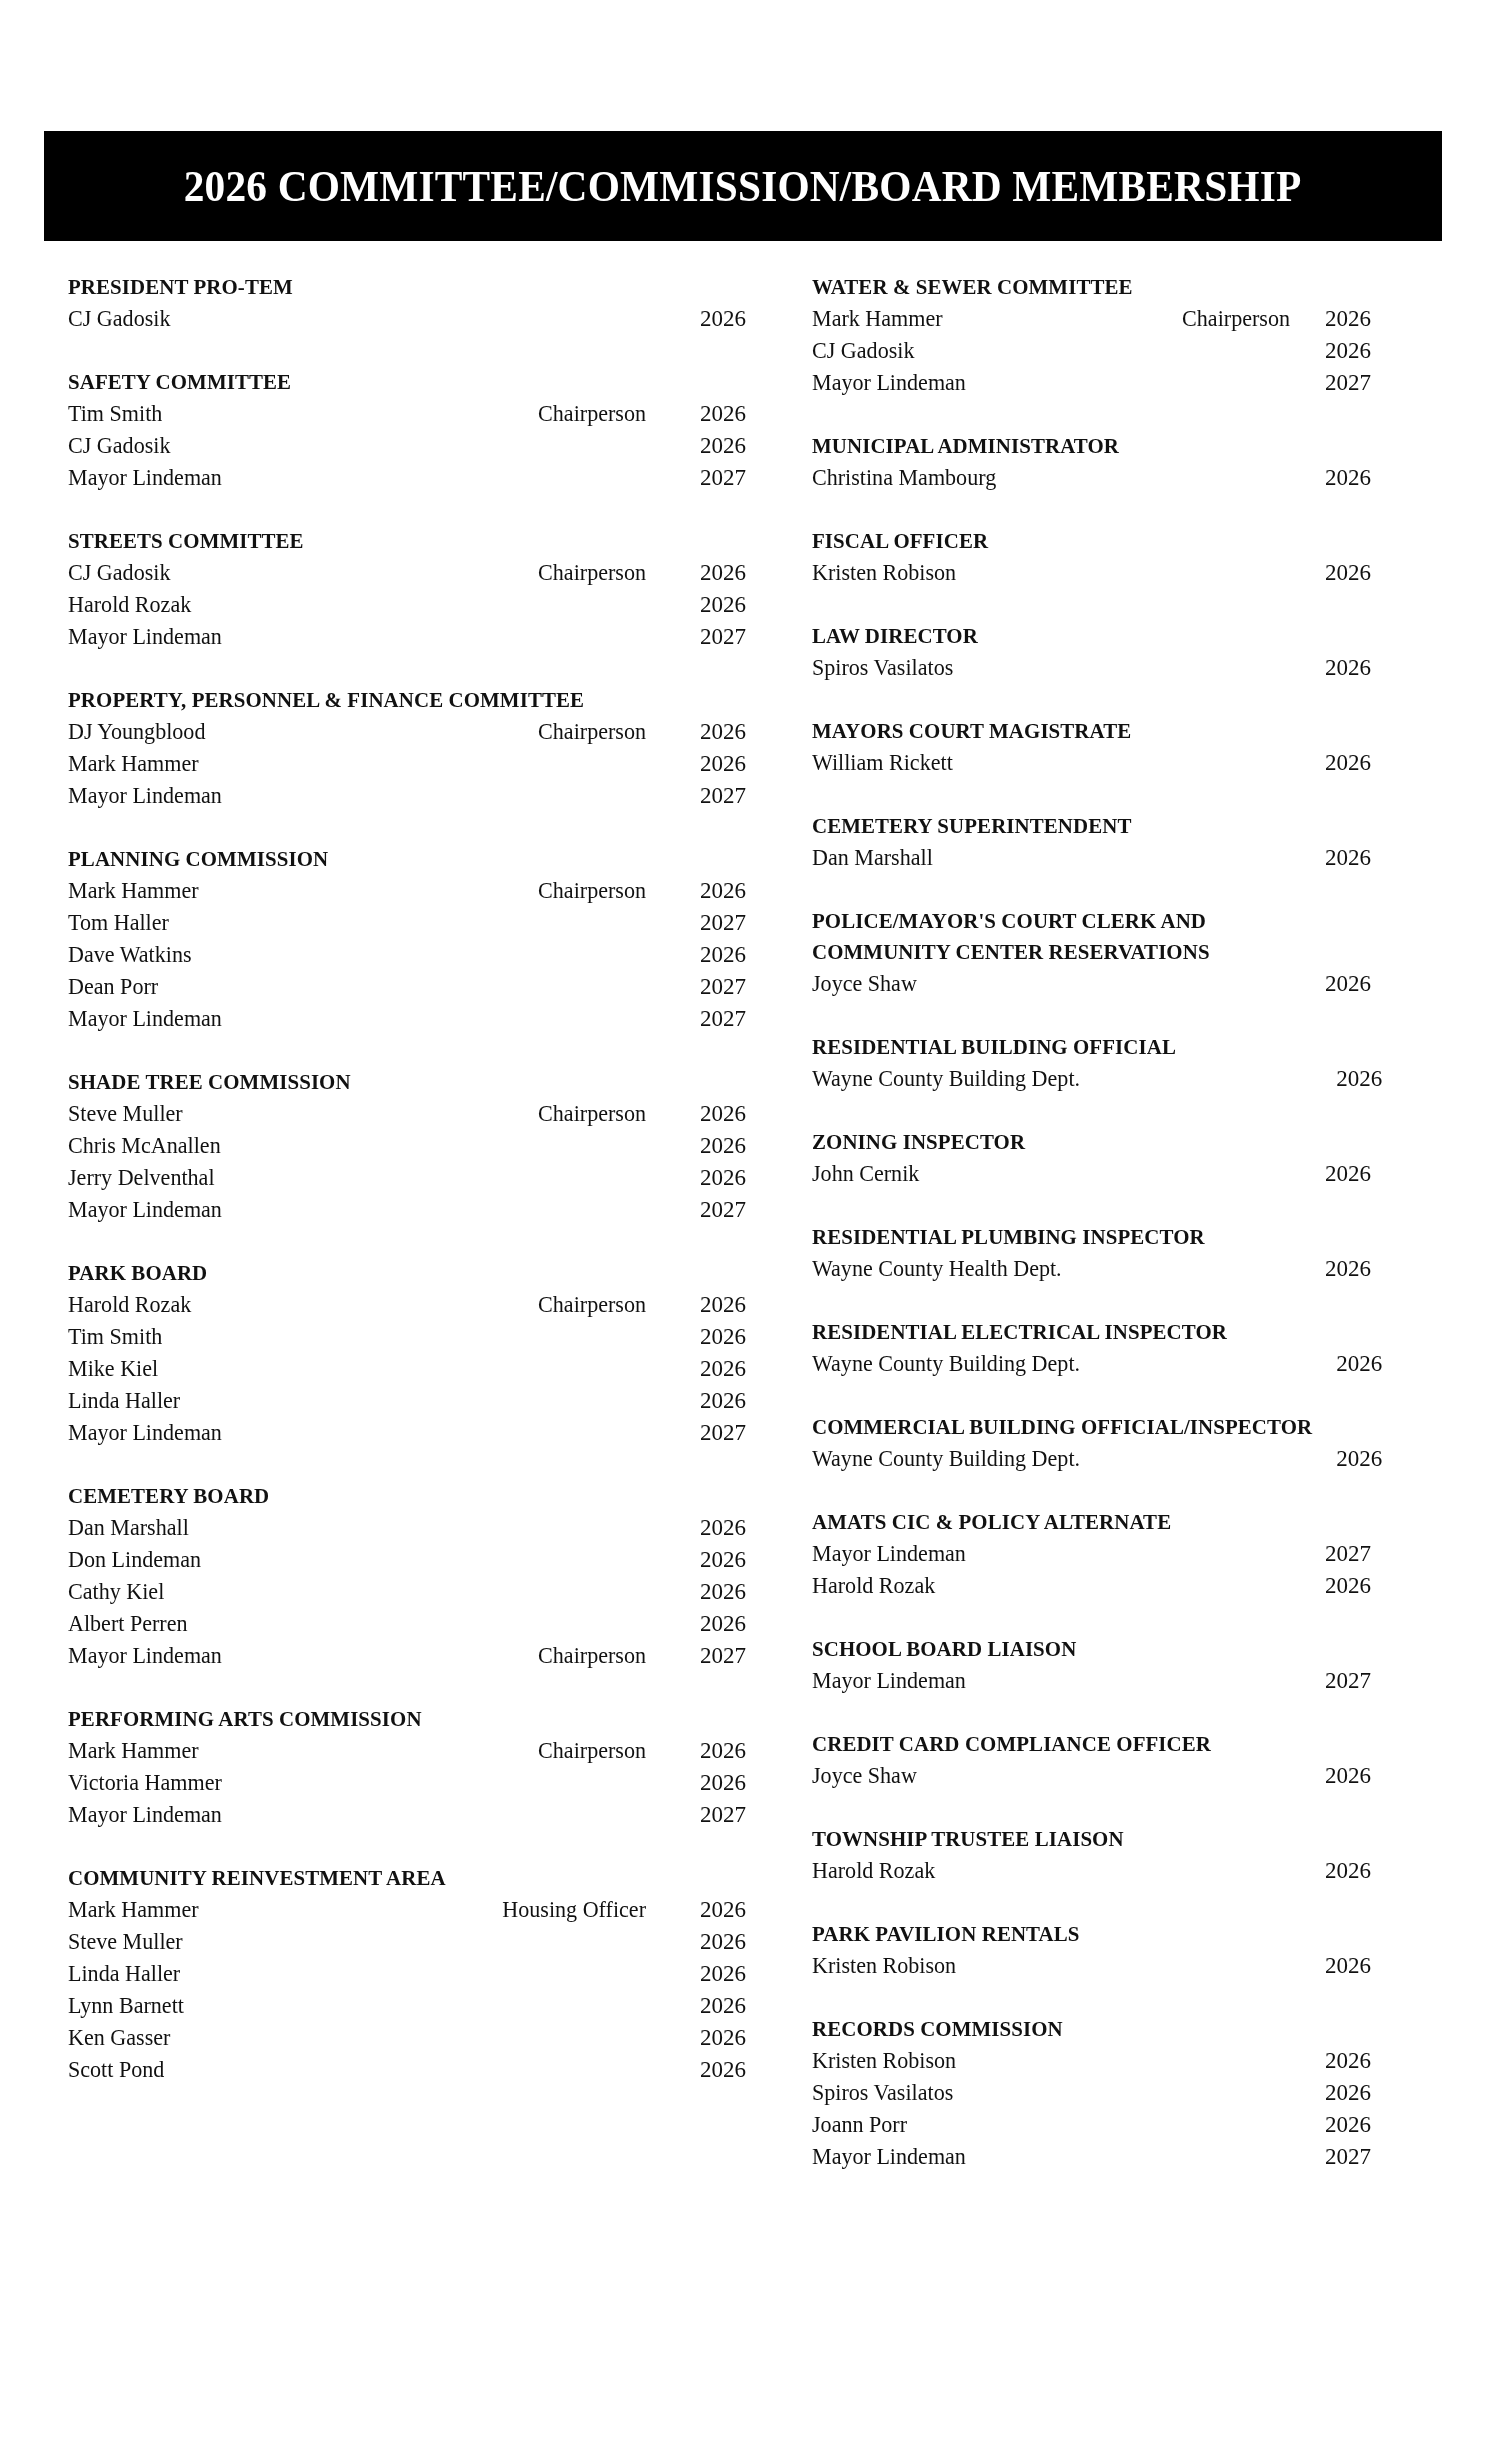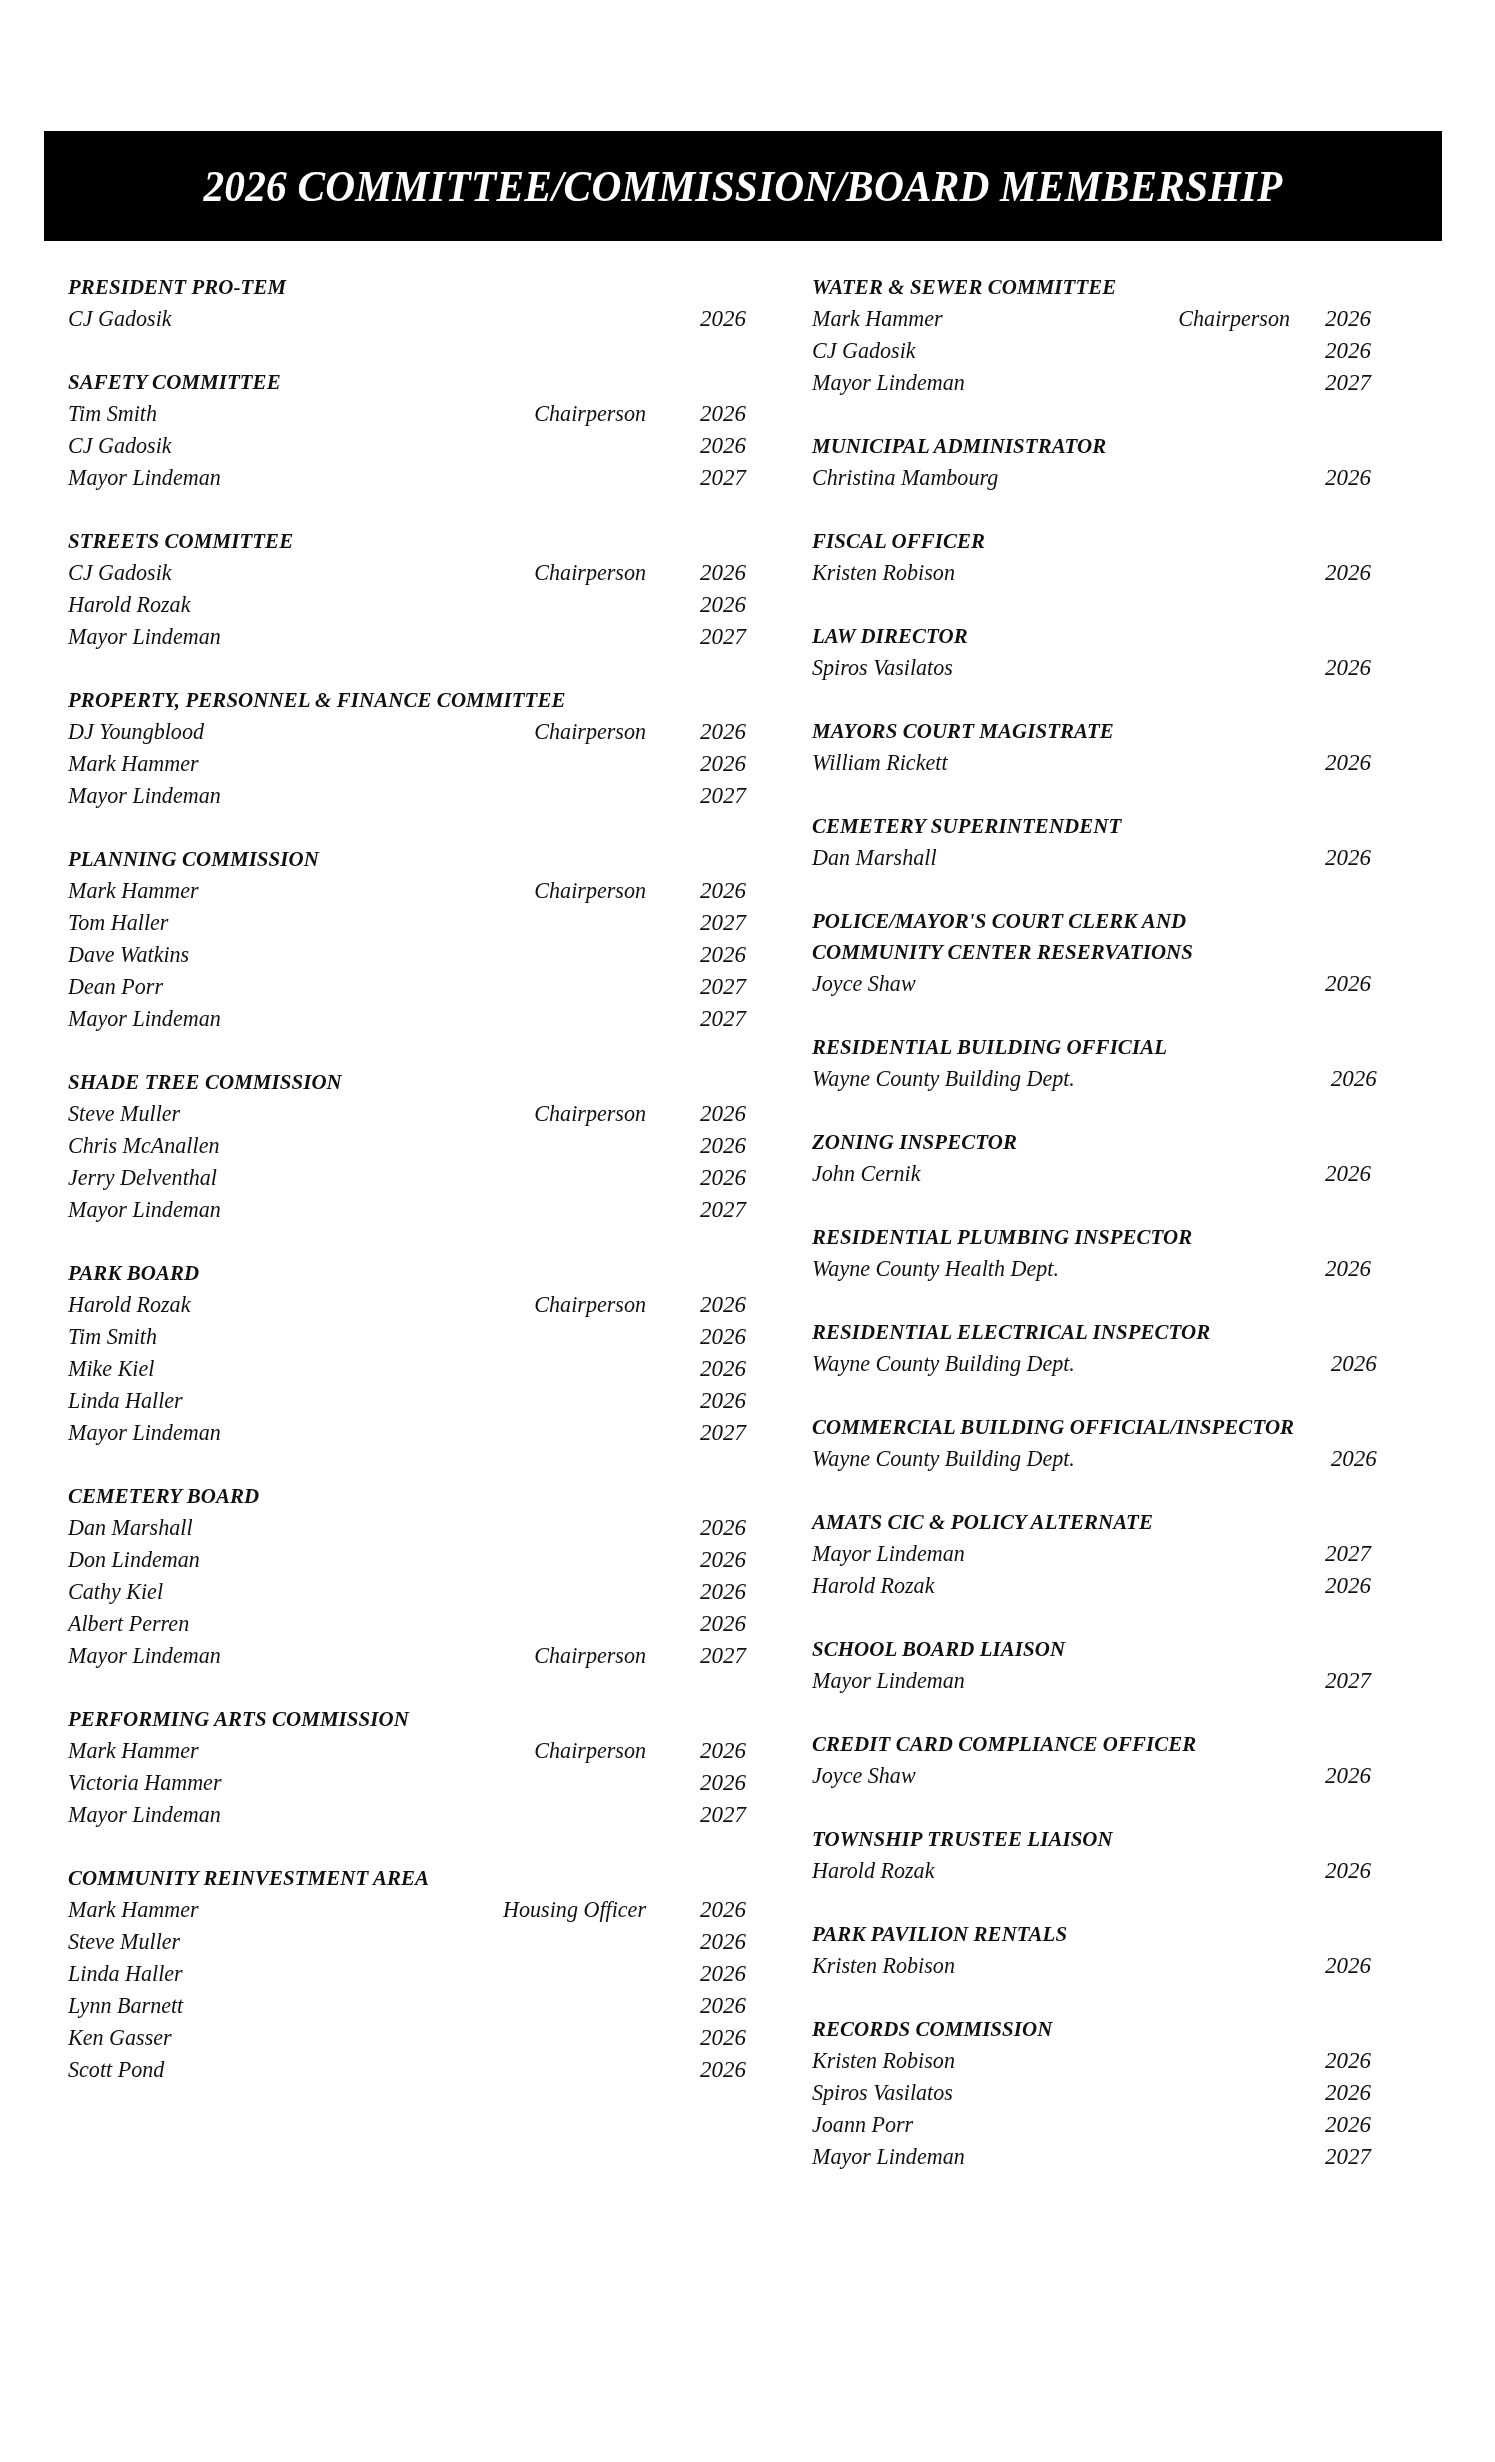--- a/index.html
+++ b/index.html
@@ -13,21 +13,20 @@
     position: relative;
     font-family: "Liberation Serif", "DejaVu Serif", serif;
     color: #111111;
     overflow: hidden;
   }
 
   .page {
     position: absolute;
     inset: 0;
     background: #ffffff;
-    font-style: italic;
   }
 
   
   .banner {
     position: absolute;
     left: 44px;
     top: 131px;
     width: 1398px;
     height: 110px;
     background: #000000;

